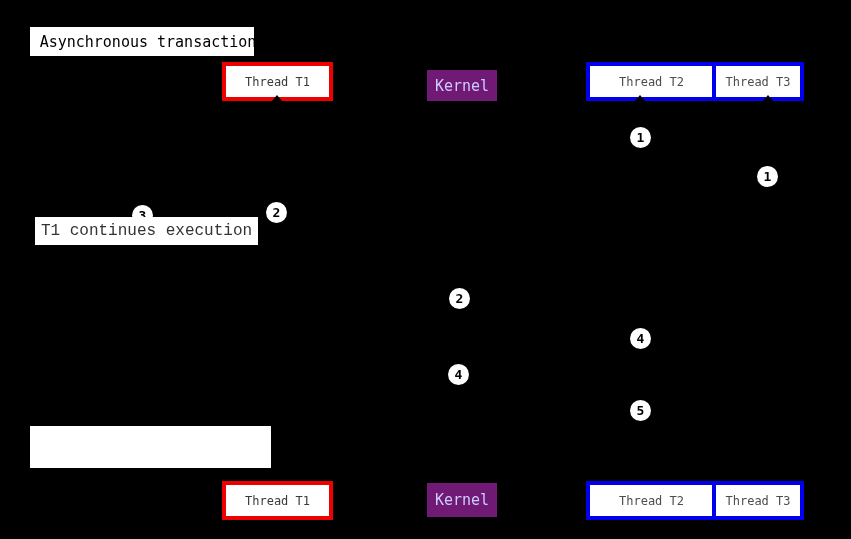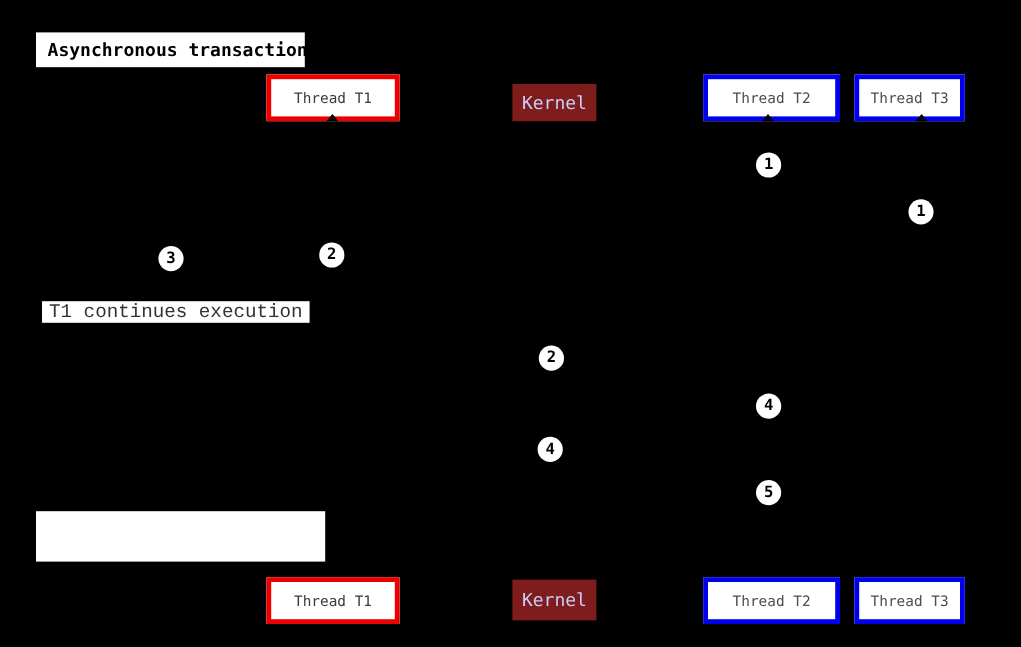--- a/index.html
+++ b/index.html
@@ -15,40 +15,40 @@
     position: absolute;
     box-sizing: border-box;
     background: #ffffff;
     display: flex;
     align-items: center;
     justify-content: center;
     white-space: nowrap;
   }
   .title-box {
     left: 30px; top: 27px; width: 224px; height: 29px;
-    font-size: 15px; font-weight: bold; color: #000000; padding-left: 12px;
+    font-size: 15px; font-weight: normal; color: #000000; padding-left: 12px;
   }
   .actor { font-size: 12px; color: #3a3a3a; }
   .actor.red-border  { border: 4px solid #ee0000; }
   .actor.blue-border { border: 4px solid #0000ee; color: #4d4d4d; }
   .kernel {
-    background: #7f1d1d; color: #ccccff; font-size: 15px;
+    background: #701a75; color: #ccccff; font-size: 15px;
   }
   .row-top.thread    { top: 62px;  height: 39px; }
   .row-bottom.thread { top: 481px; height: 39px; }
   .pos-t1 { left: 222px; width: 111px; }
-  .pos-t2 { left: 586px; width: 114px; }
+  .pos-t2 { left: 586px; width: 131px; }
   .pos-t3 { left: 712px; width: 92px; }
   .kernel.row-top    { left: 427px; top: 70px;  width: 70px; height: 31px; }
   .kernel.row-bottom { left: 427px; top: 483px; width: 70px; height: 34px; }
   .note {
     font-family: "Liberation Mono", monospace;
     font-size: 16px; color: #333333;
   }
-  .note-continue { left: 35px; top: 251px; width: 223px; height: 18px; }
+  .note-continue { left: 35px; top: 217px; width: 223px; height: 28px; }
   .note-blank    { left: 30px; top: 426px; width: 241px; height: 42px; }
   .lifeline {
     position: absolute; top: 101px; height: 380px; width: 1px;
     background: #000000;
   }
   .notch {
     position: absolute; width: 0; height: 0;
     border-left: 5px solid transparent;
     border-right: 5px solid transparent;
   }

